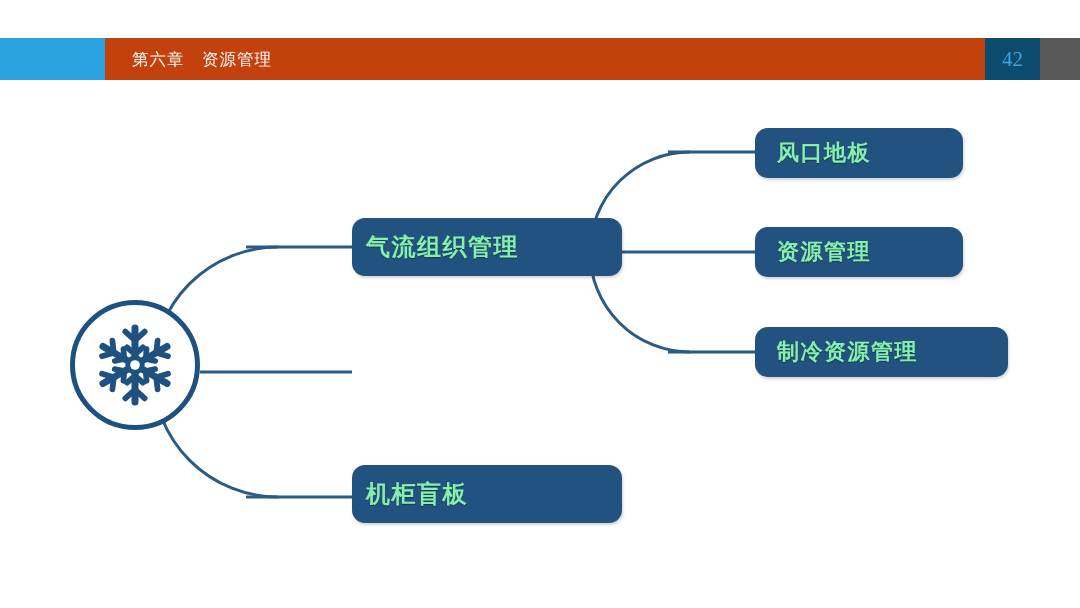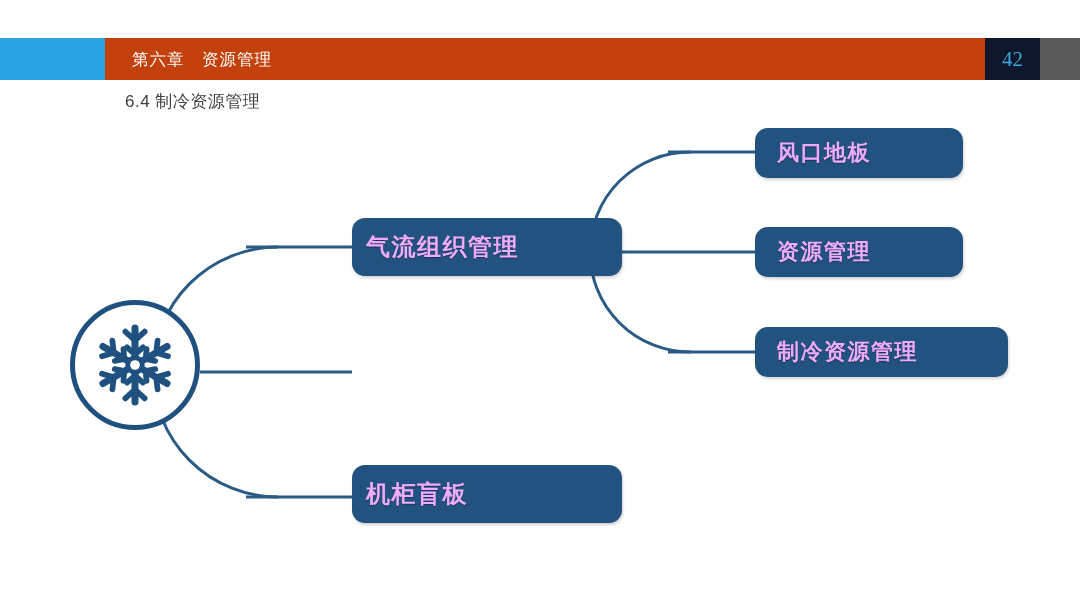--- a/index.html
+++ b/index.html
@@ -55,21 +55,21 @@
     color: #ffffff;
     font-size: 16.5px;
     letter-spacing: 1px;
     white-space: nowrap;
   }
   .header-pagebox {
     position: absolute;
     left: 985px; top: 0;
     width: 55px;
     height: 42px;
-    background: #0f172a;
+    background: #0c4a6e;
   }
   .header-pagenum {
     position: absolute;
     left: 0; top: 0;
     width: 55px;
     height: 42px;
     line-height: 42px;
     text-align: center;
     color: #3ca5dd;
     font-size: 21px;
@@ -132,21 +132,21 @@
   .node-box {
     position: absolute;
     background: #22527f;
     border-radius: 13px;
     box-sizing: border-box;
     display: flex;
     align-items: center;
     box-shadow: 1px 2px 3px rgba(0,0,0,0.18);
   }
   .node-box .node-label {
-    color: #f0abfc;
+    color: #86efac;
     font-weight: bold;
     white-space: nowrap;
     letter-spacing: 1.5px;
     text-shadow: 0 1px 1px rgba(0,0,0,0.35);
   }
 
   .lvl1 { width: 270px; height: 58px; }
   .lvl1 .node-label { font-size: 24px; padding-left: 14px; }
 
   .lvl2 { height: 50px; }
@@ -161,21 +161,20 @@
     <div class="header-accent"></div>
     <div class="header-main">
       <div class="header-title">第六章　资源管理</div>
     </div>
     <div class="header-pagebox">
       <div class="header-pagenum">42</div>
     </div>
     <div class="header-tail"></div>
   </div>
 
-  <div class="subtitle">6.4  制冷资源管理</div>
 
   <div id="diagram">
 
     <svg id="connectors" viewBox="0 0 1080 470">
       <g fill="none" stroke="#2a5b85" stroke-width="3">
 
         <path d="M 278 137 A 125 125 0 0 0 278 387"></path>
         <line x1="200" y1="262" x2="352" y2="262"></line>
         <line x1="246" y1="137" x2="352" y2="137"></line>
         <line x1="246" y1="387" x2="352" y2="387"></line>

